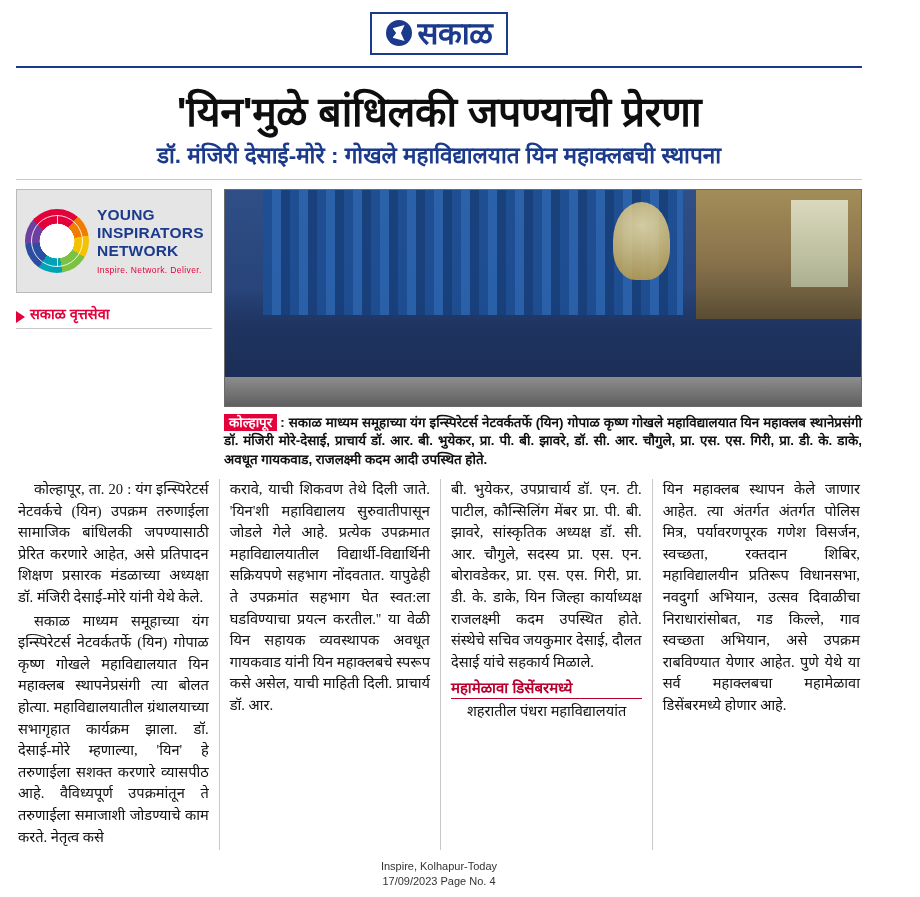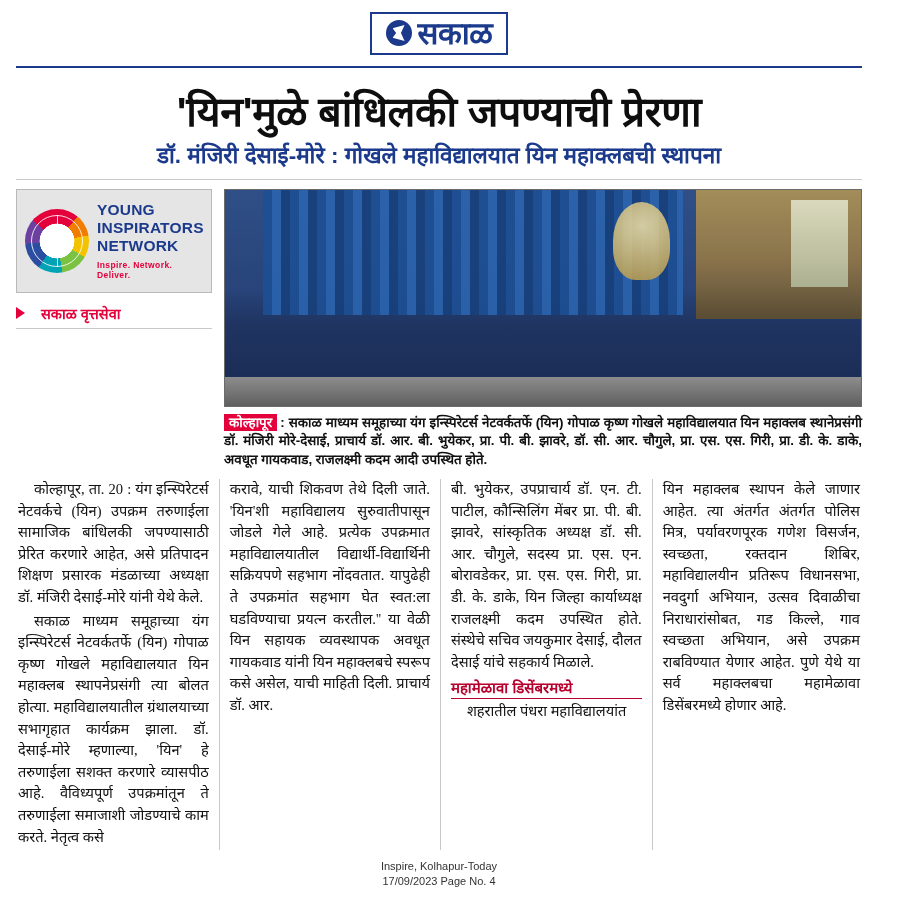--- a/index.html
+++ b/index.html
@@ -152,30 +152,30 @@
     font-weight: bold;
     color: #1b3a8c;
     font-size: 15.5px;
     line-height: 1.12;
     letter-spacing: 0.2px;
   }
   .yin-text .tag {
     margin-top: 5px;
     font-family: "Liberation Sans", sans-serif;
     font-size: 8.5px;
-    font-weight: bold;
+    font-weight: normal;
     color: #e4003a;
     letter-spacing: 0.4px;
   }
 
   .byline {
     margin-top: 10px;
     display: flex;
-    align-items: center;
-    gap: 16px;
+    align-items: flex-end;
+    gap: 5px;
     border-bottom: 1px solid #c9c9c9;
     padding-bottom: 5px;
   }
   .tri {
     width: 0; height: 0;
     border-left: 9px solid #e4003a;
     border-top: 6px solid transparent;
     border-bottom: 6px solid transparent;
   }
   .byline-text {

